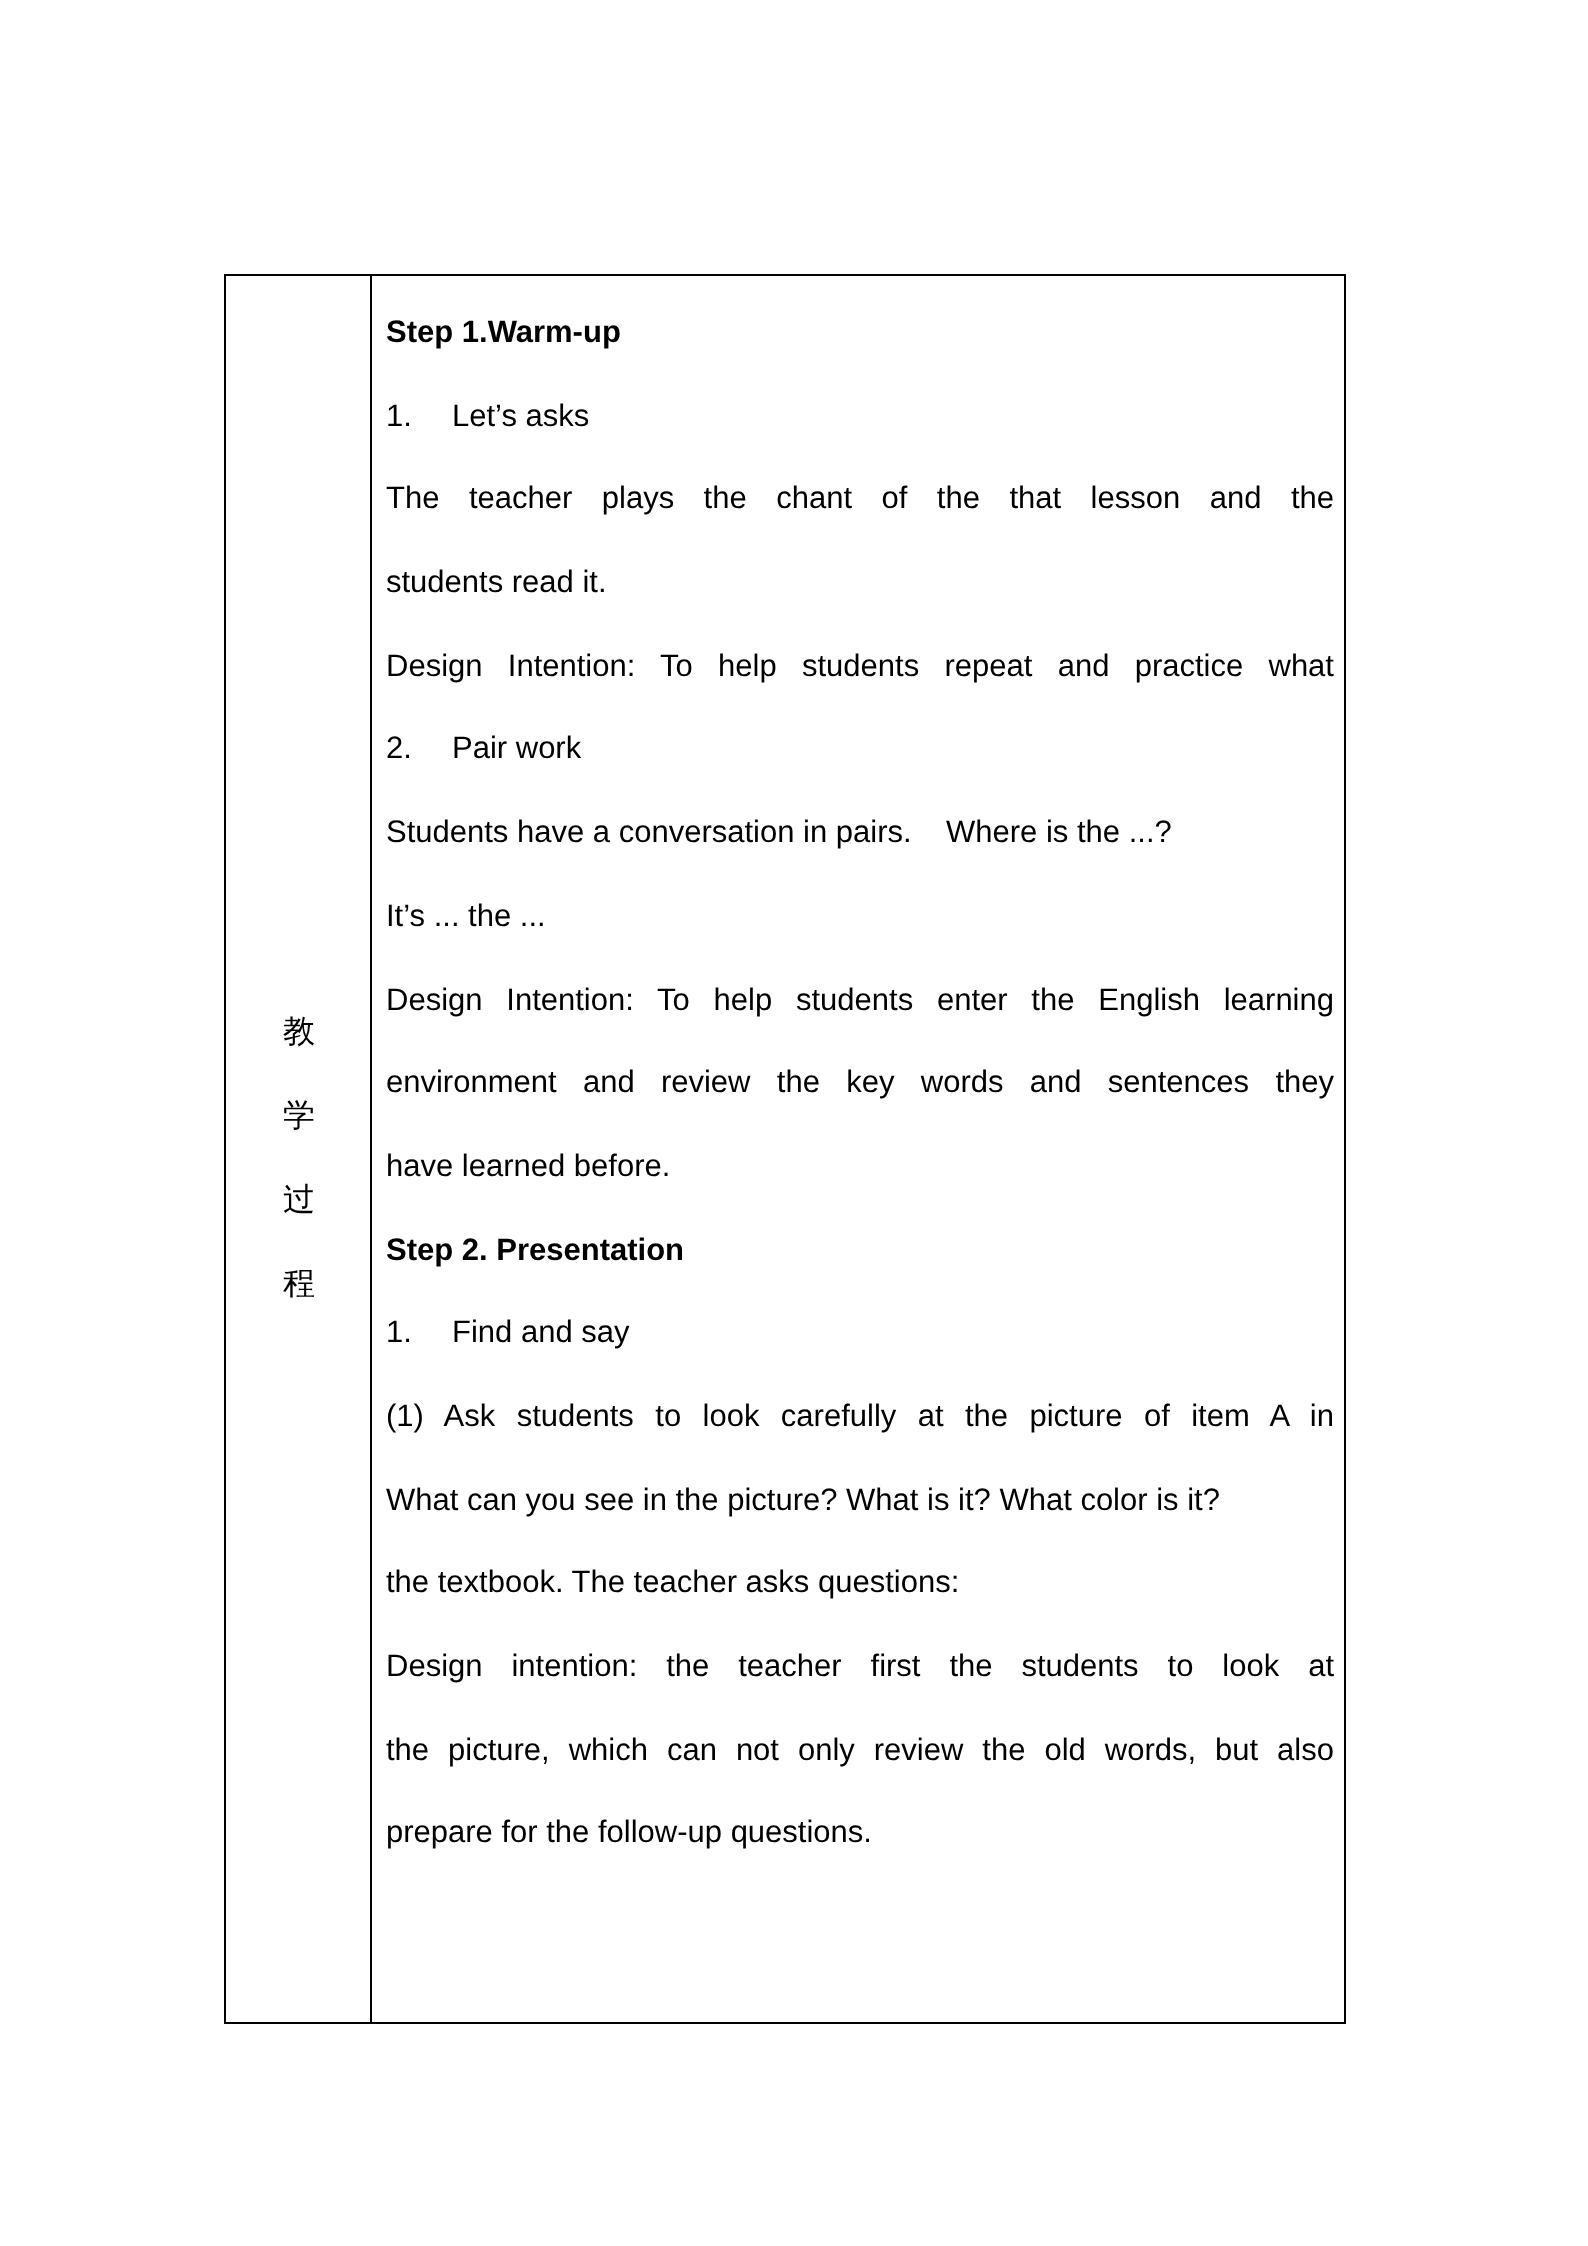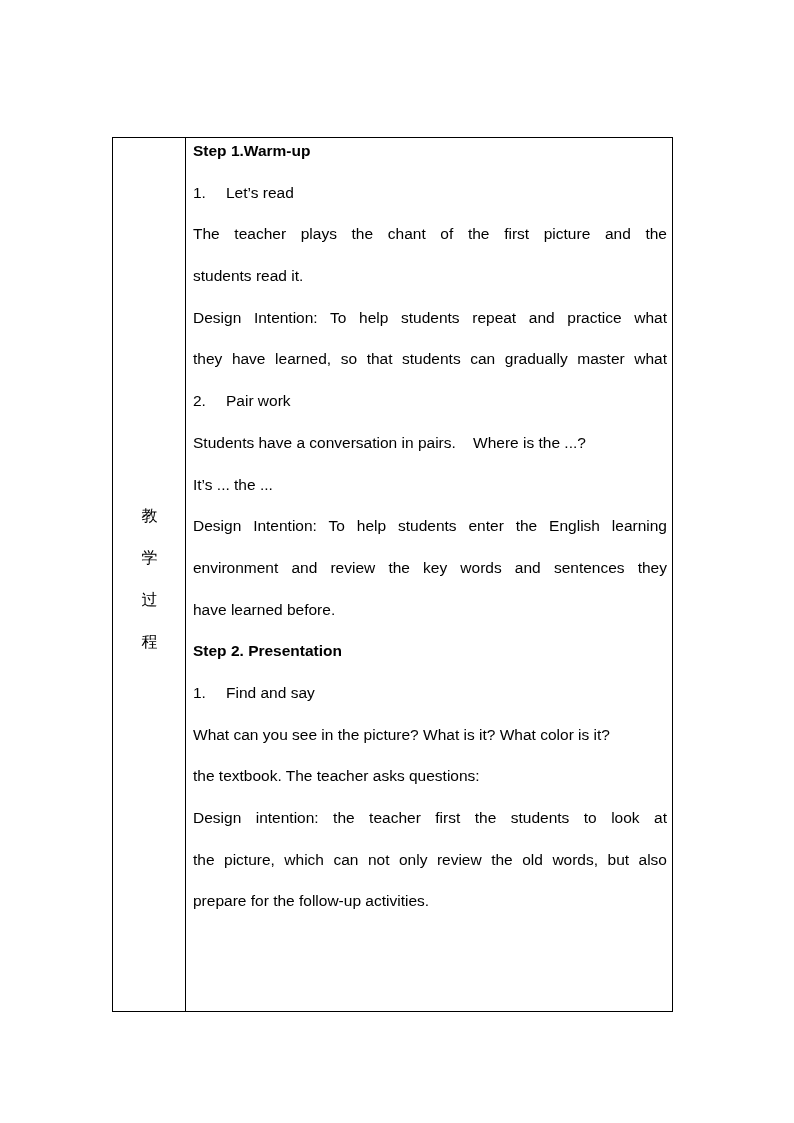--- a/index.html
+++ b/index.html
@@ -5,52 +5,52 @@
   html, body { margin: 0; padding: 0; background: #ffffff; }
   body { width: 794px; height: 1123px; position: relative; overflow: hidden;
          font-family: "Liberation Sans", "DejaVu Sans", sans-serif; color: #000; }
   .table { position: absolute; left: 112px; top: 137px; width: 561px; height: 875px;
            border: 1px solid #000; box-sizing: border-box; }
   .left-col { position: absolute; left: 0; top: 0; width: 73px; height: 100%;
               border-right: 1px solid #000; box-sizing: border-box; }
   .vlabel { position: absolute; left: 0; width: 73px; top: 363px; text-align: center; }
   .vlabel span { display: block; height: 42px; line-height: 30px; font-size: 16px;
                  font-family: "DejaVu Sans", sans-serif; }
-  .content { position: absolute; left: 80px; top: 0; width: 474px; }
+  .content { position: absolute; left: 80px; top: 16px; width: 474px; }
   .line { height: 41.7px; line-height: 26px; font-size: 15.5px; white-space: nowrap; }
   .line.just { text-align: justify; text-align-last: justify; }
   .bold { font-weight: bold; }
   .num { display: inline-block; width: 33px; }
 </style>
 </head>
 <body>
 
 <div class="table">
   <div class="left-col">
     <div class="vlabel">
       <span>教</span>
       <span>学</span>
       <span>过</span>
       <span>程</span>
     </div>
   </div>
   <div class="content" id="content">
       <div class="line bold">Step 1.Warm-up</div>
-      <div class="line"><span class="num">1.</span><span>Let’s read</span></div>
-      <div class="line just">The teacher plays the chant of the first picture and the</div>
+      <div class="line"><span class="num">1.</span><span>Let’s asks</span></div>
+      <div class="line just">The teacher plays the chant of the that lesson and the</div>
       <div class="line">students read it.</div>
       <div class="line just">Design Intention: To help students repeat and practice what</div>
-      <div class="line just">they have learned, so that students can gradually master what</div>
       <div class="line"><span class="num">2.</span><span>Pair work</span></div>
       <div class="line">Students have a conversation in pairs.&nbsp;&nbsp;&nbsp;&nbsp;Where is the ...?</div>
       <div class="line">It’s ... the ...</div>
       <div class="line just">Design Intention: To help students enter the English learning</div>
       <div class="line just">environment and review the key words and sentences they</div>
       <div class="line">have learned before.</div>
       <div class="line bold">Step 2. Presentation</div>
       <div class="line"><span class="num">1.</span><span>Find and say</span></div>
+      <div class="line just">(1) Ask students to look carefully at the picture of item A in</div>
       <div class="line">What can you see in the picture? What is it? What color is it?</div>
       <div class="line">the textbook. The teacher asks questions:</div>
       <div class="line just">Design intention: the teacher first the students to look at</div>
       <div class="line just">the picture, which can not only review the old words, but also</div>
-      <div class="line">prepare for the follow-up activities.</div>
+      <div class="line">prepare for the follow-up questions.</div>
     </div>
 </div>
 
 </body></html>

